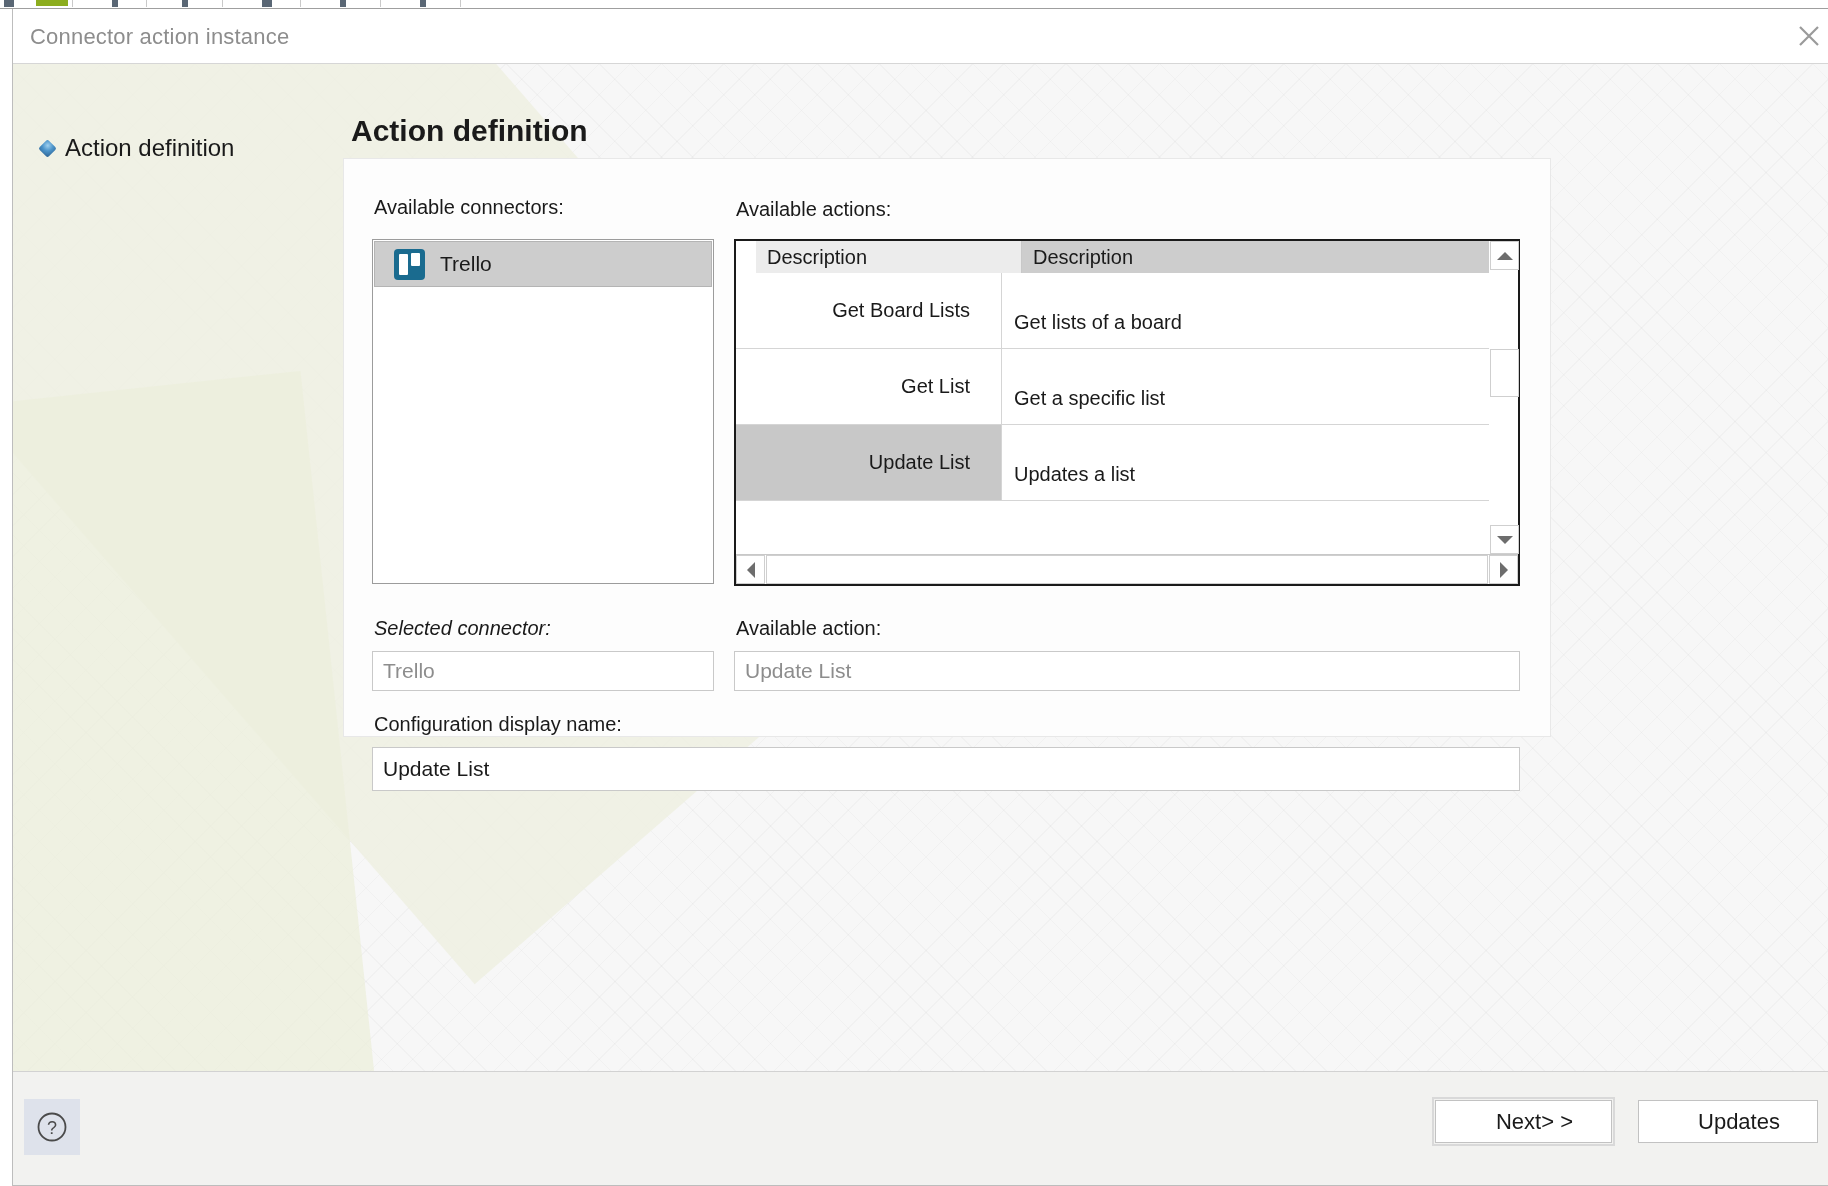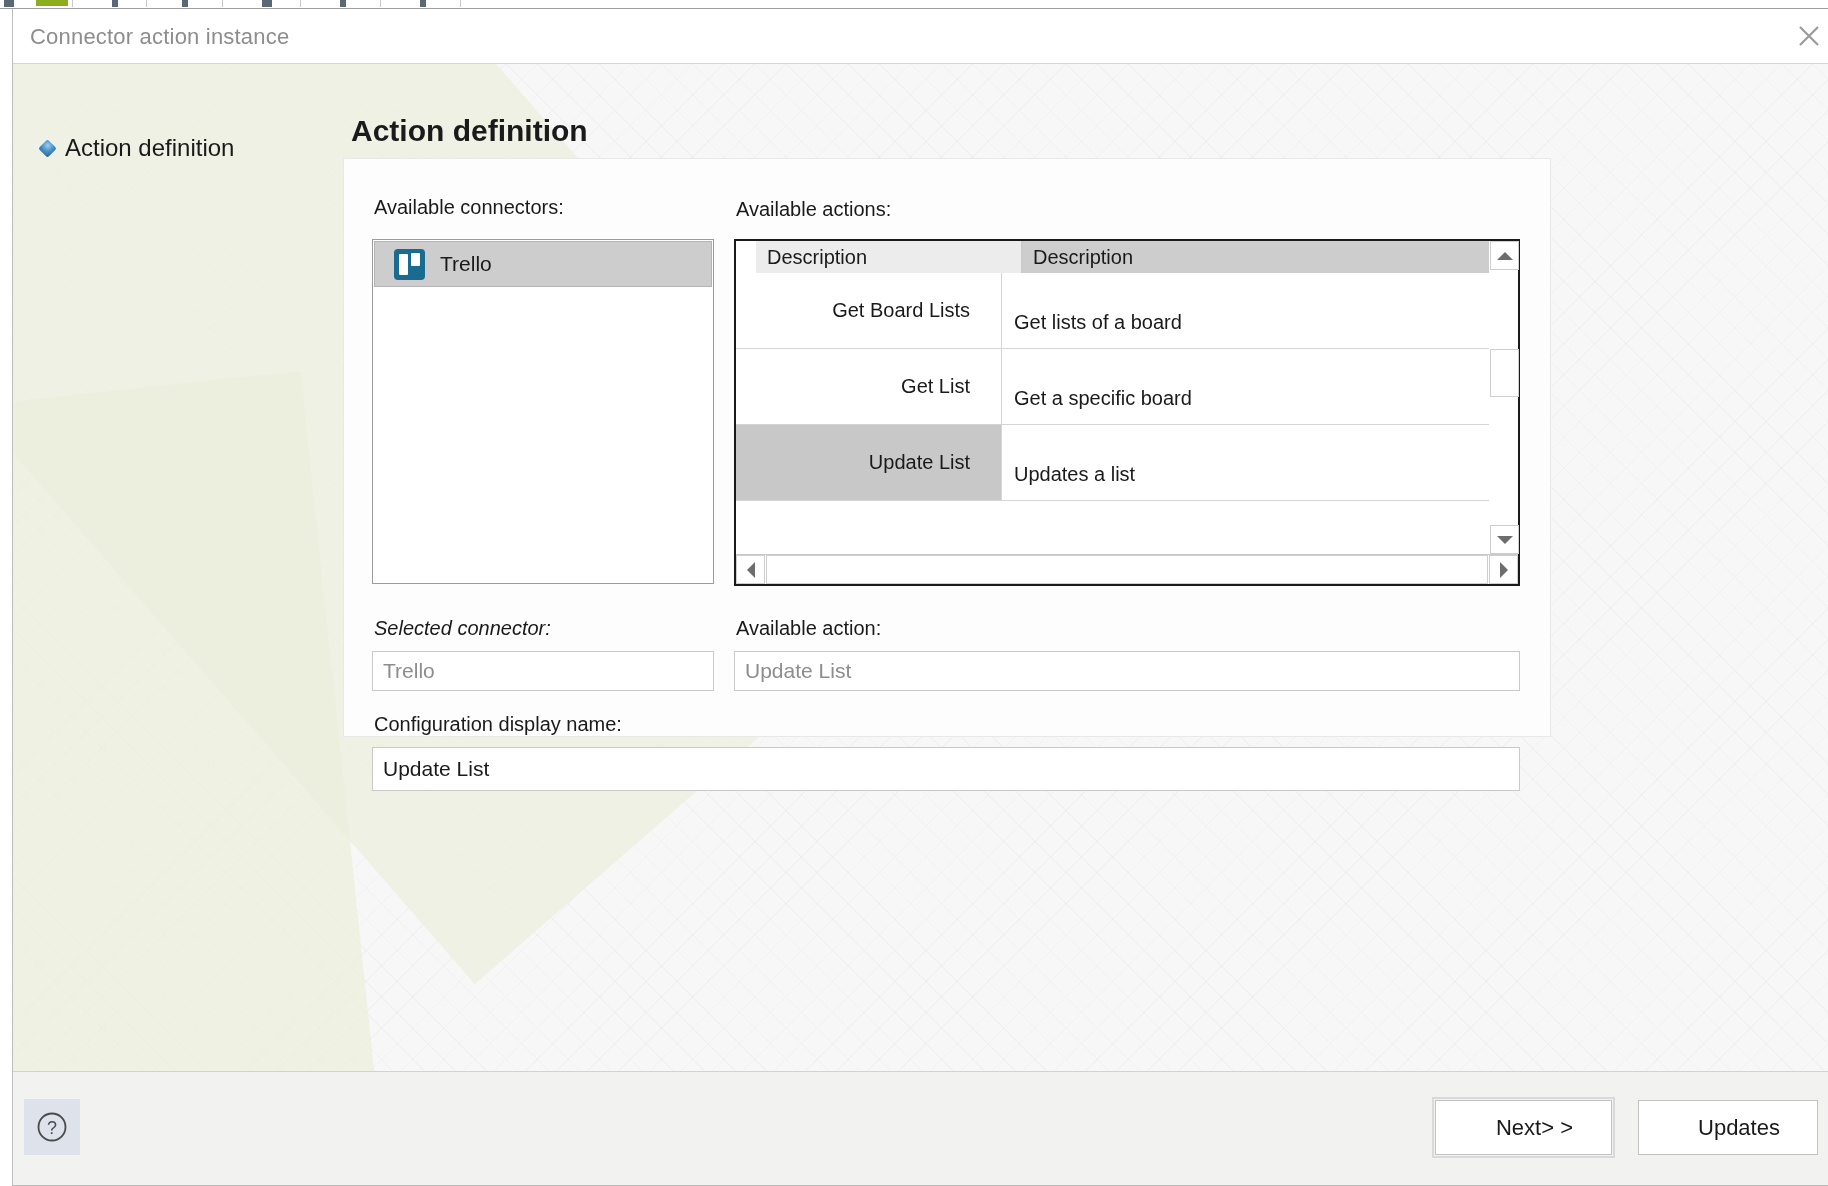--- a/index.html
+++ b/index.html
@@ -211,21 +211,21 @@
     position: absolute; left: 0; bottom: 0; width: 1826px; height: 114px;
     background: #f2f2f0;
     border-top: 1px solid #d2d2d2;
   }
   #help-btn {
     position: absolute; left: 11px; top: 27px; width: 56px; height: 56px;
     background: #dee2eb;
     display: flex; align-items: center; justify-content: center; cursor: pointer;
   }
   .btn {
-    position: absolute; top: 28px; height: 55px;
+    position: absolute; top: 28px; height: 43px;
     background: #ffffff; border: 1px solid #c2c2c2;
     font-size: 22px; color: #1a1a1a;
     display: flex; align-items: center; justify-content: center;
     cursor: pointer;
     padding-left: 22px;
   }
   #next-btn { right: 227px; width: 177px; outline: 2px solid #d9d9d9; outline-offset: 1px; }
   #cancel-btn { right: 21px; width: 180px; }
 </style>
 </head>
@@ -294,21 +294,21 @@
             <div class="gh c2">Description</div>
           </div>
 
           <div id="grid-body">
             <div class="grow">
               <div class="gc c1">Get Board Lists</div>
               <div class="gc c2">Get lists of a board</div>
             </div>
             <div class="grow">
               <div class="gc c1">Get List</div>
-              <div class="gc c2">Get a specific board</div>
+              <div class="gc c2">Get a specific list</div>
             </div>
             <div class="grow selected">
               <div class="gc c1">Update List</div>
               <div class="gc c2">Updates a list</div>
             </div>
 
           </div>
 
           <div id="vscroll">
             <div class="sb-btn" id="vs-up">

